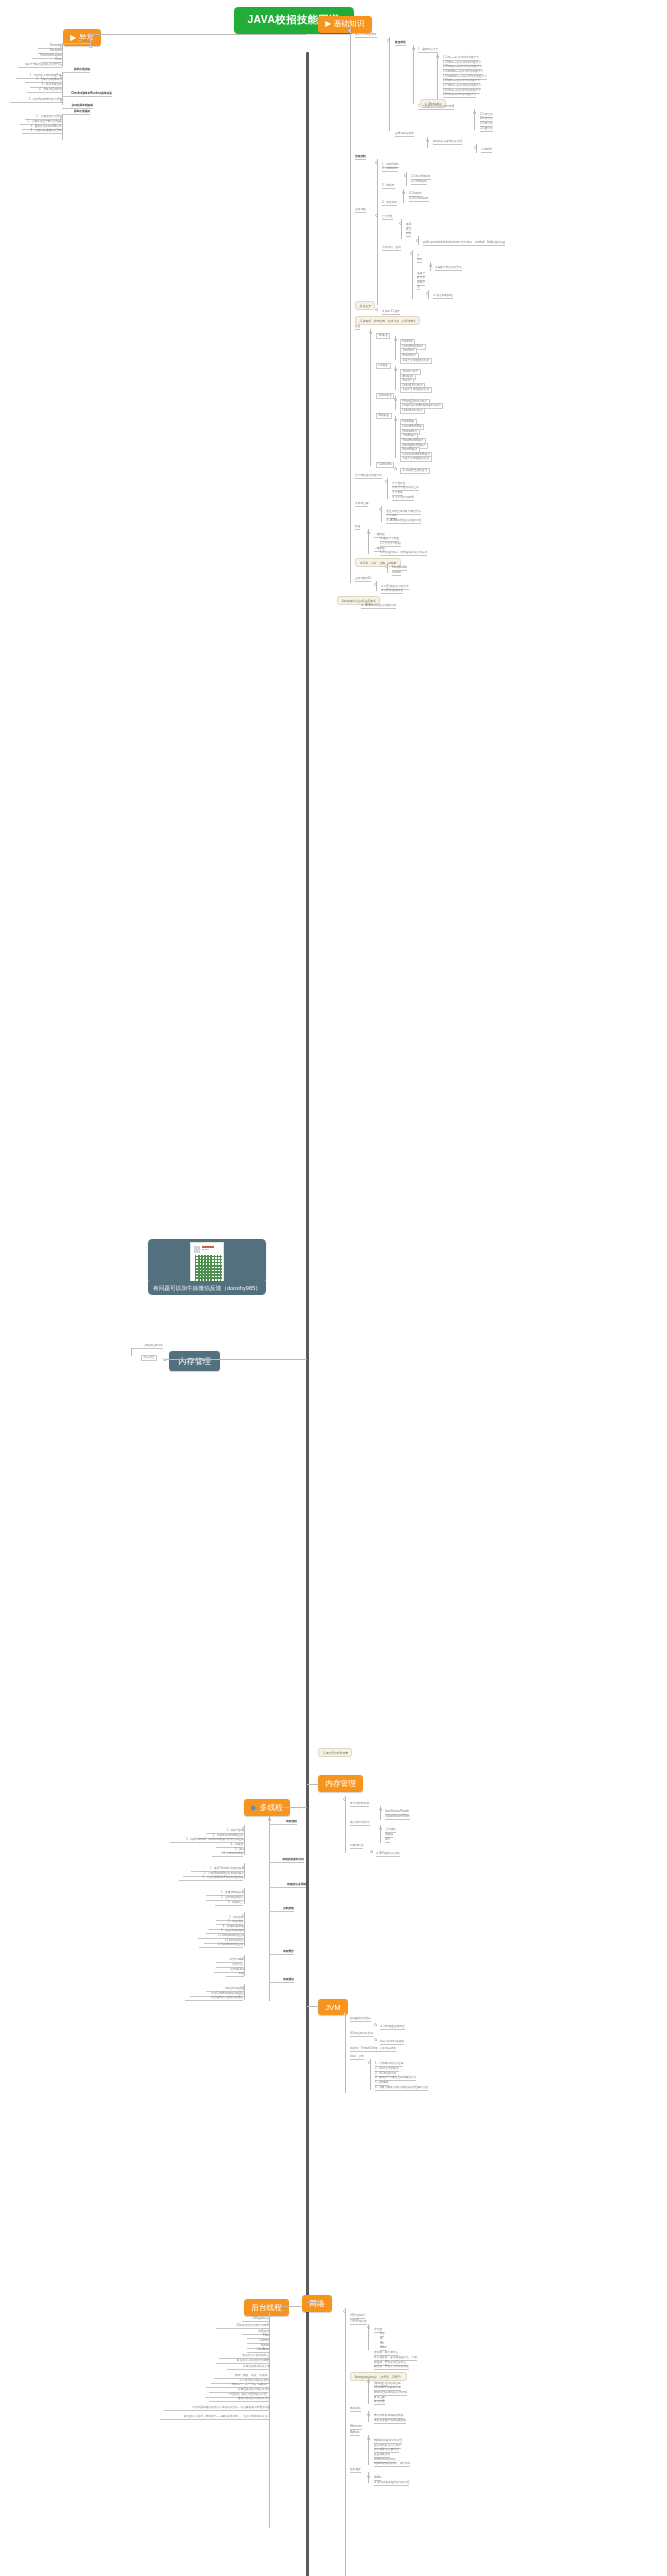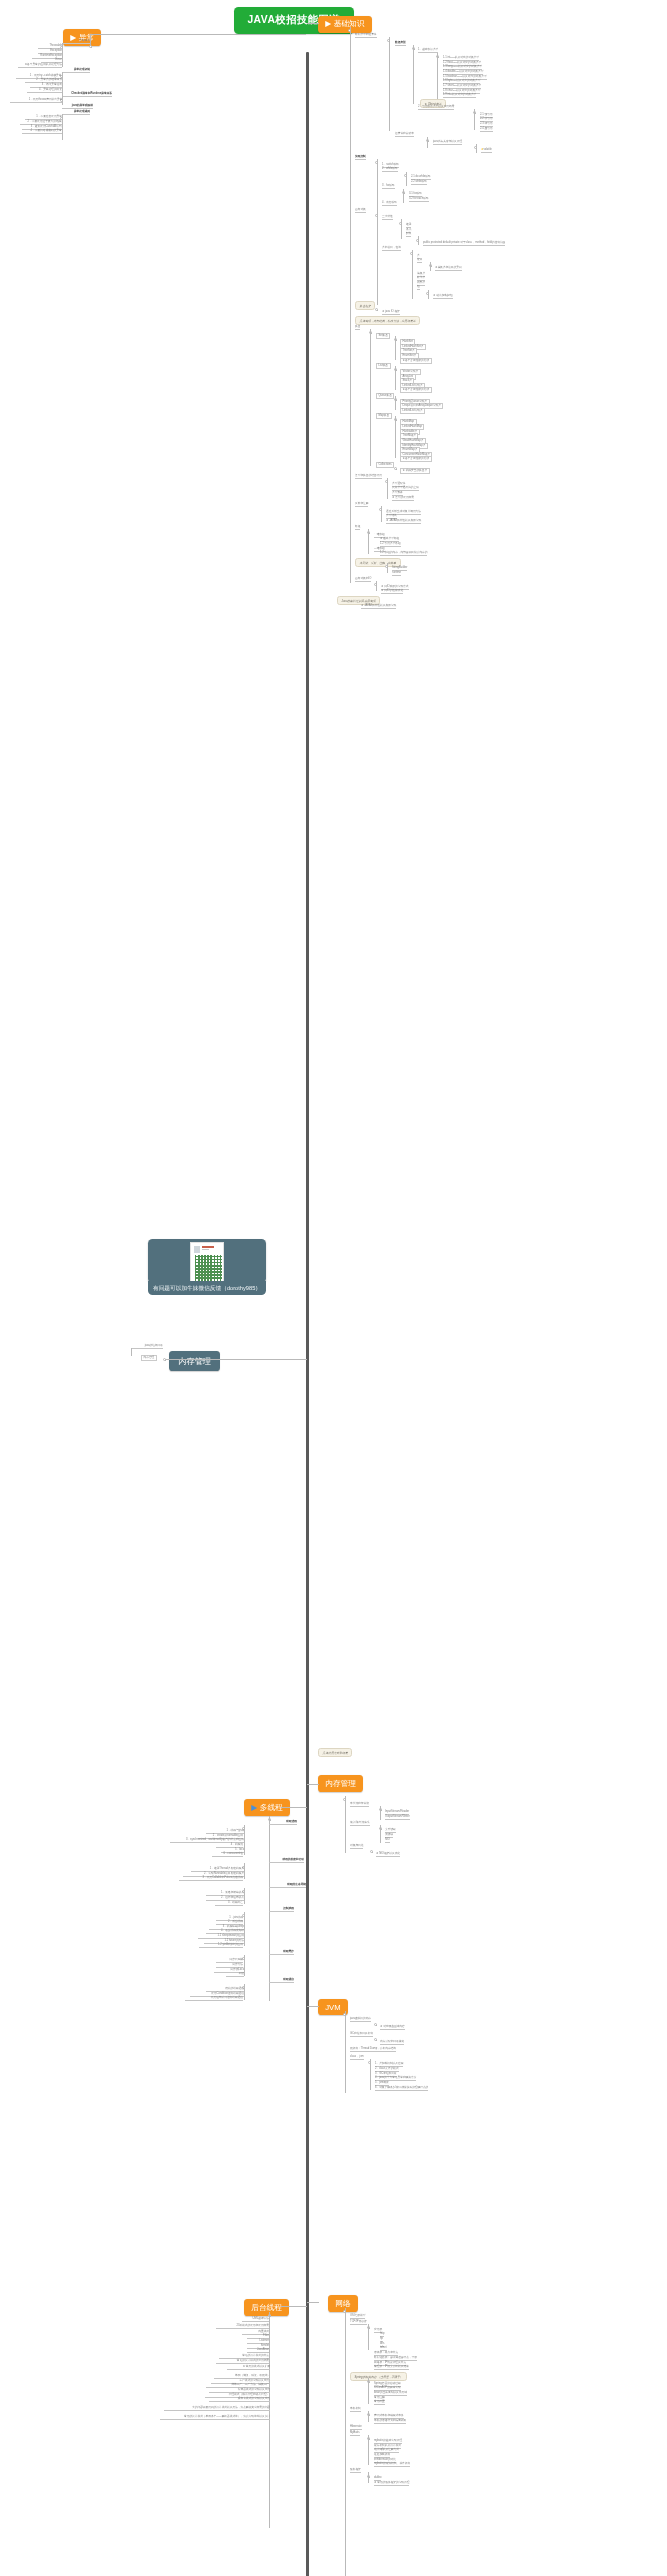--- a/index.html
+++ b/index.html
@@ -489,21 +489,21 @@
   <div class="leaf r" style="left:227px; top:2366px; width:43px;">★ 常用的模式以及扩展</div>
   <div class="leaf r" style="left:214px; top:2375px; width:56px;">单例（懒汉，饿汉，双锁等）</div>
   <div class="leaf r" style="left:211px; top:2380px; width:58px;">工厂模式的实现以及应用</div>
   <div class="leaf r" style="left:206px; top:2384px; width:63px;">简单工厂、工厂方法、抽象工厂</div>
   <div class="leaf r" style="left:209px; top:2389px; width:61px;">装饰器模式的实现以及应用</div>
   <div class="leaf r" style="left:205px; top:2394px; width:64px;">代理模式（静态代理和动态代理）</div>
   <div class="leaf r" style="left:209px; top:2398px; width:61px;">观察者模式的实现以及应用</div>
   <div class="leaf r" style="left:164px; top:2407px; width:106px;">大的问题需要用到的设计模式以及用法，怎么解决真实场景的问题</div>
   <div class="leaf r" style="left:160px; top:2416px; width:110px;">常用的设计模式（单例多个——解析器模式等），怎么实现等等以及设计</div>
 
-  <div class="branch" style="left:328px; top:2295px;">
+  <div class="branch" style="left:302px; top:2295px;">
     <span>网络</span>
   </div>
   <div class="hline" style="left:307px; top:2302px; width:12.4px;"></div>
   <div class="dot" style="left:343px; top:2310px;"></div>
   <div class="vline" style="left:345px; top:2308px; height:474px;"></div>
 
   <div class="leaf" style="left:350px; top:2315px;">OSI七层模型</div>
   <div class="leaf" style="left:350px; top:2321px;">TCP/IP协议族</div>
   <div class="dot" style="left:367px; top:2326px;"></div>
   <div class="vline" style="left:368px; top:2324px; height:26px;"></div>

